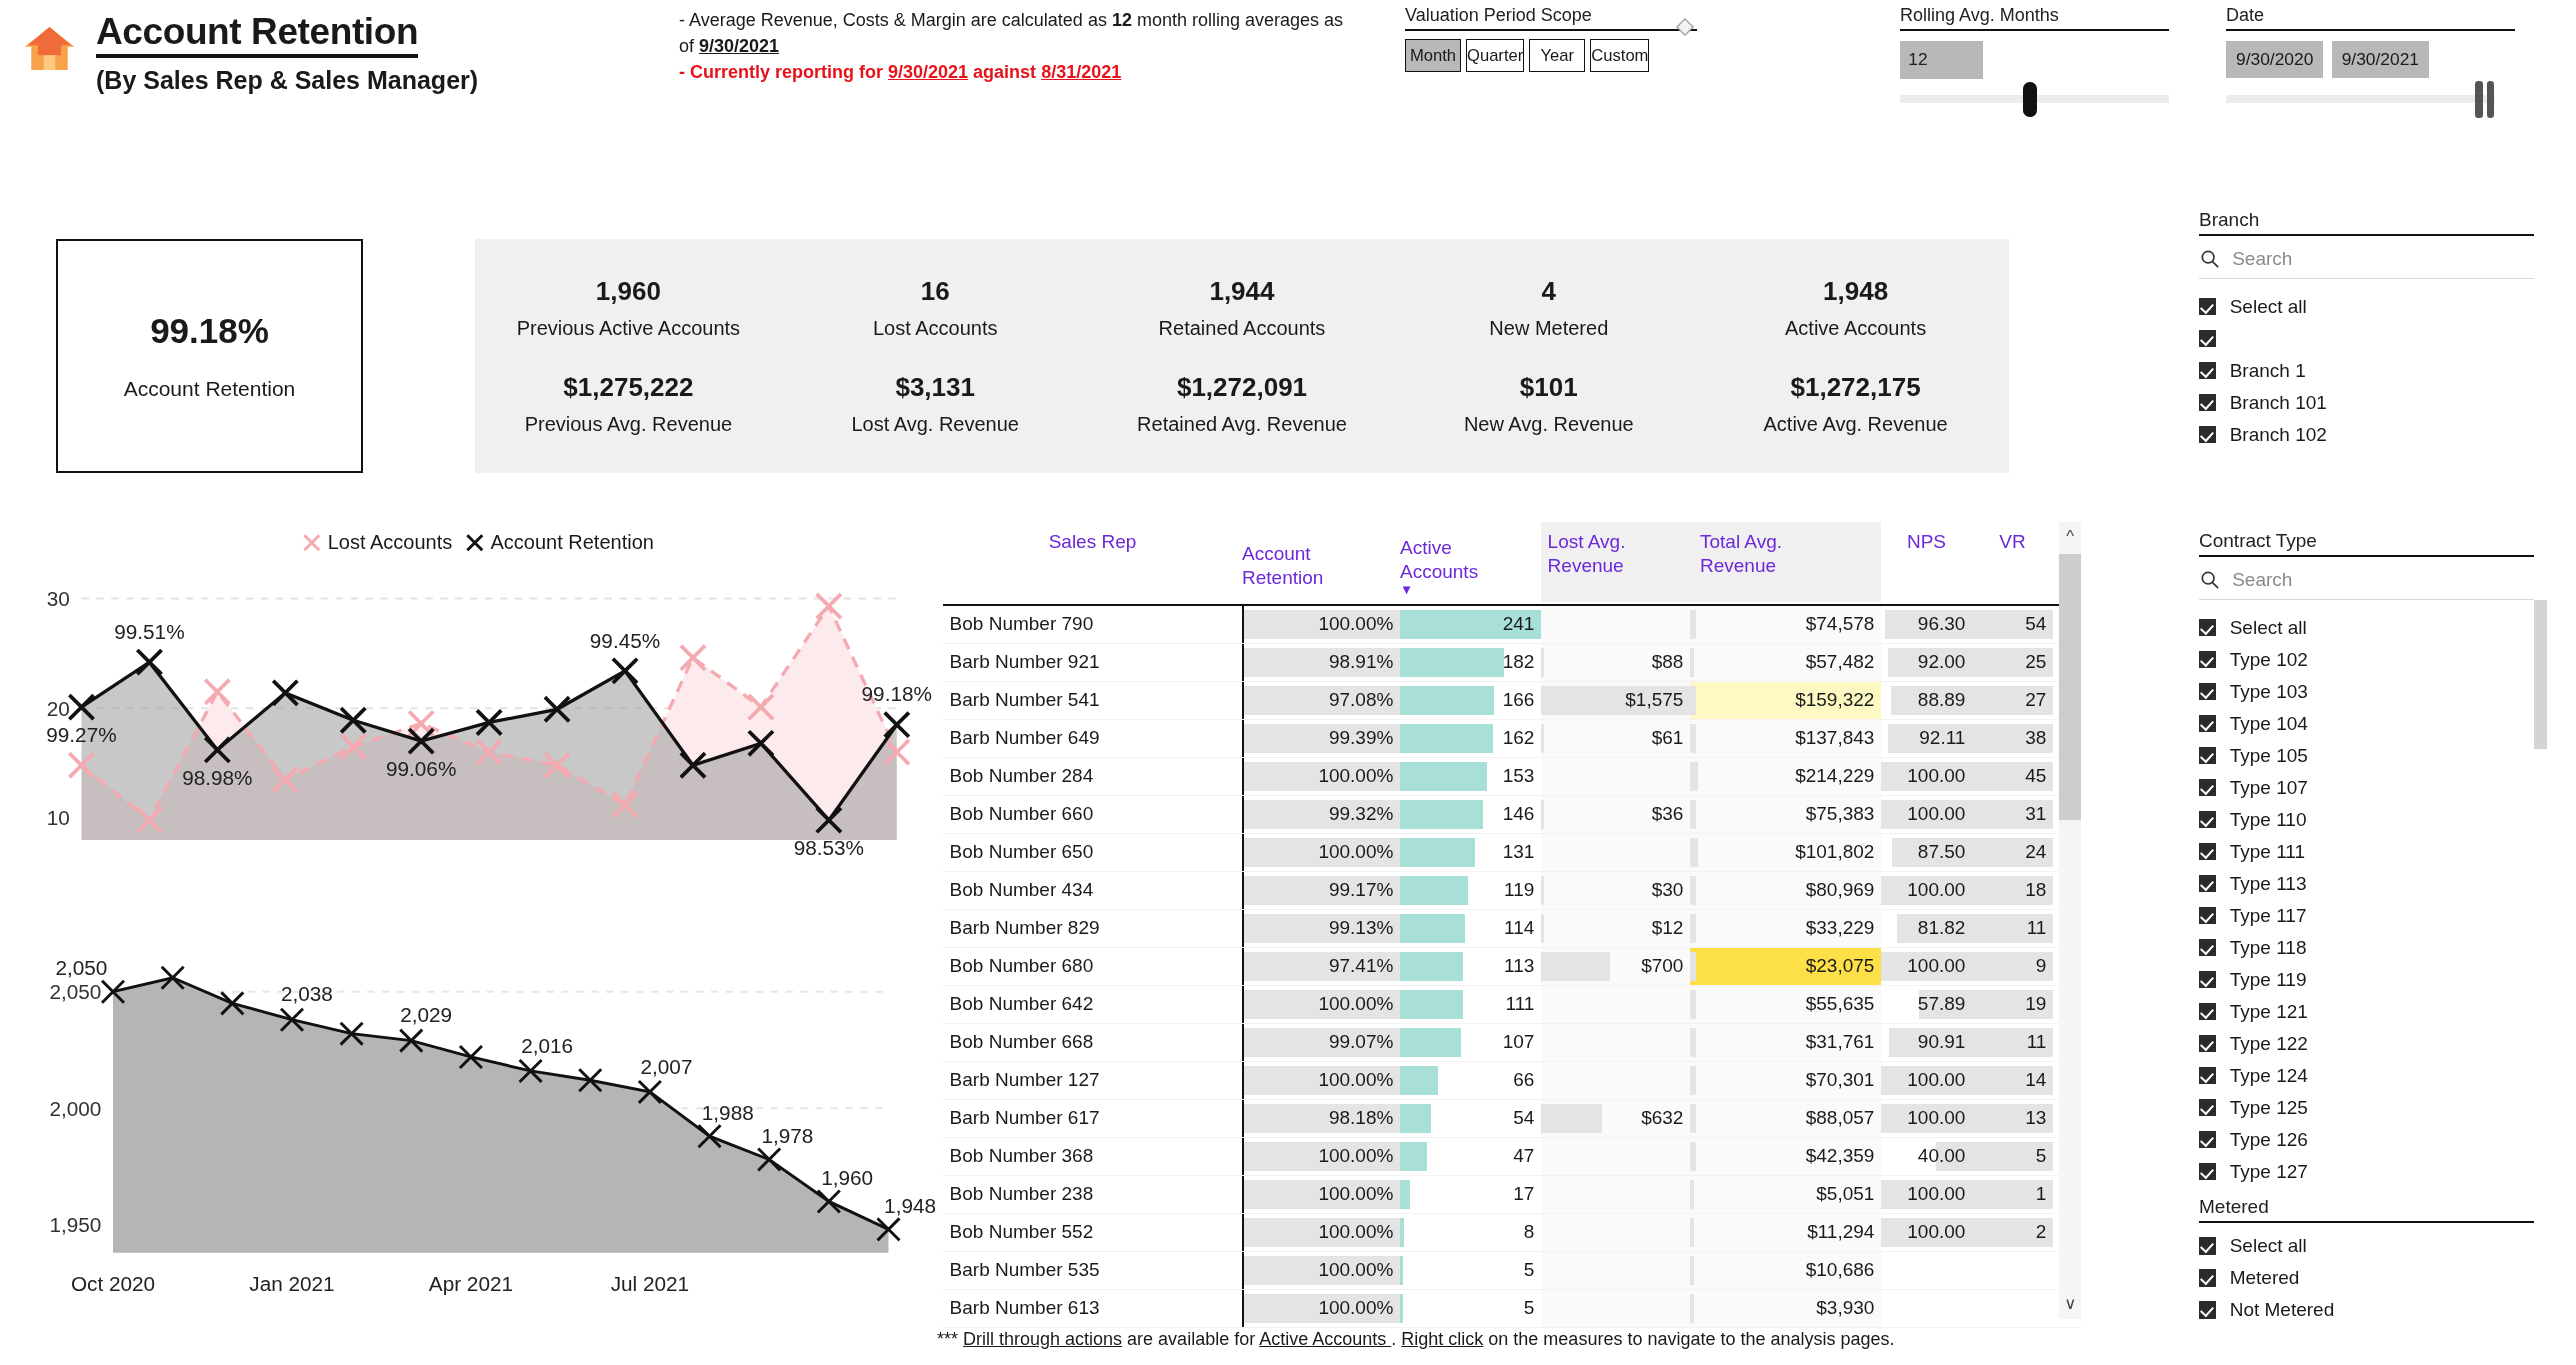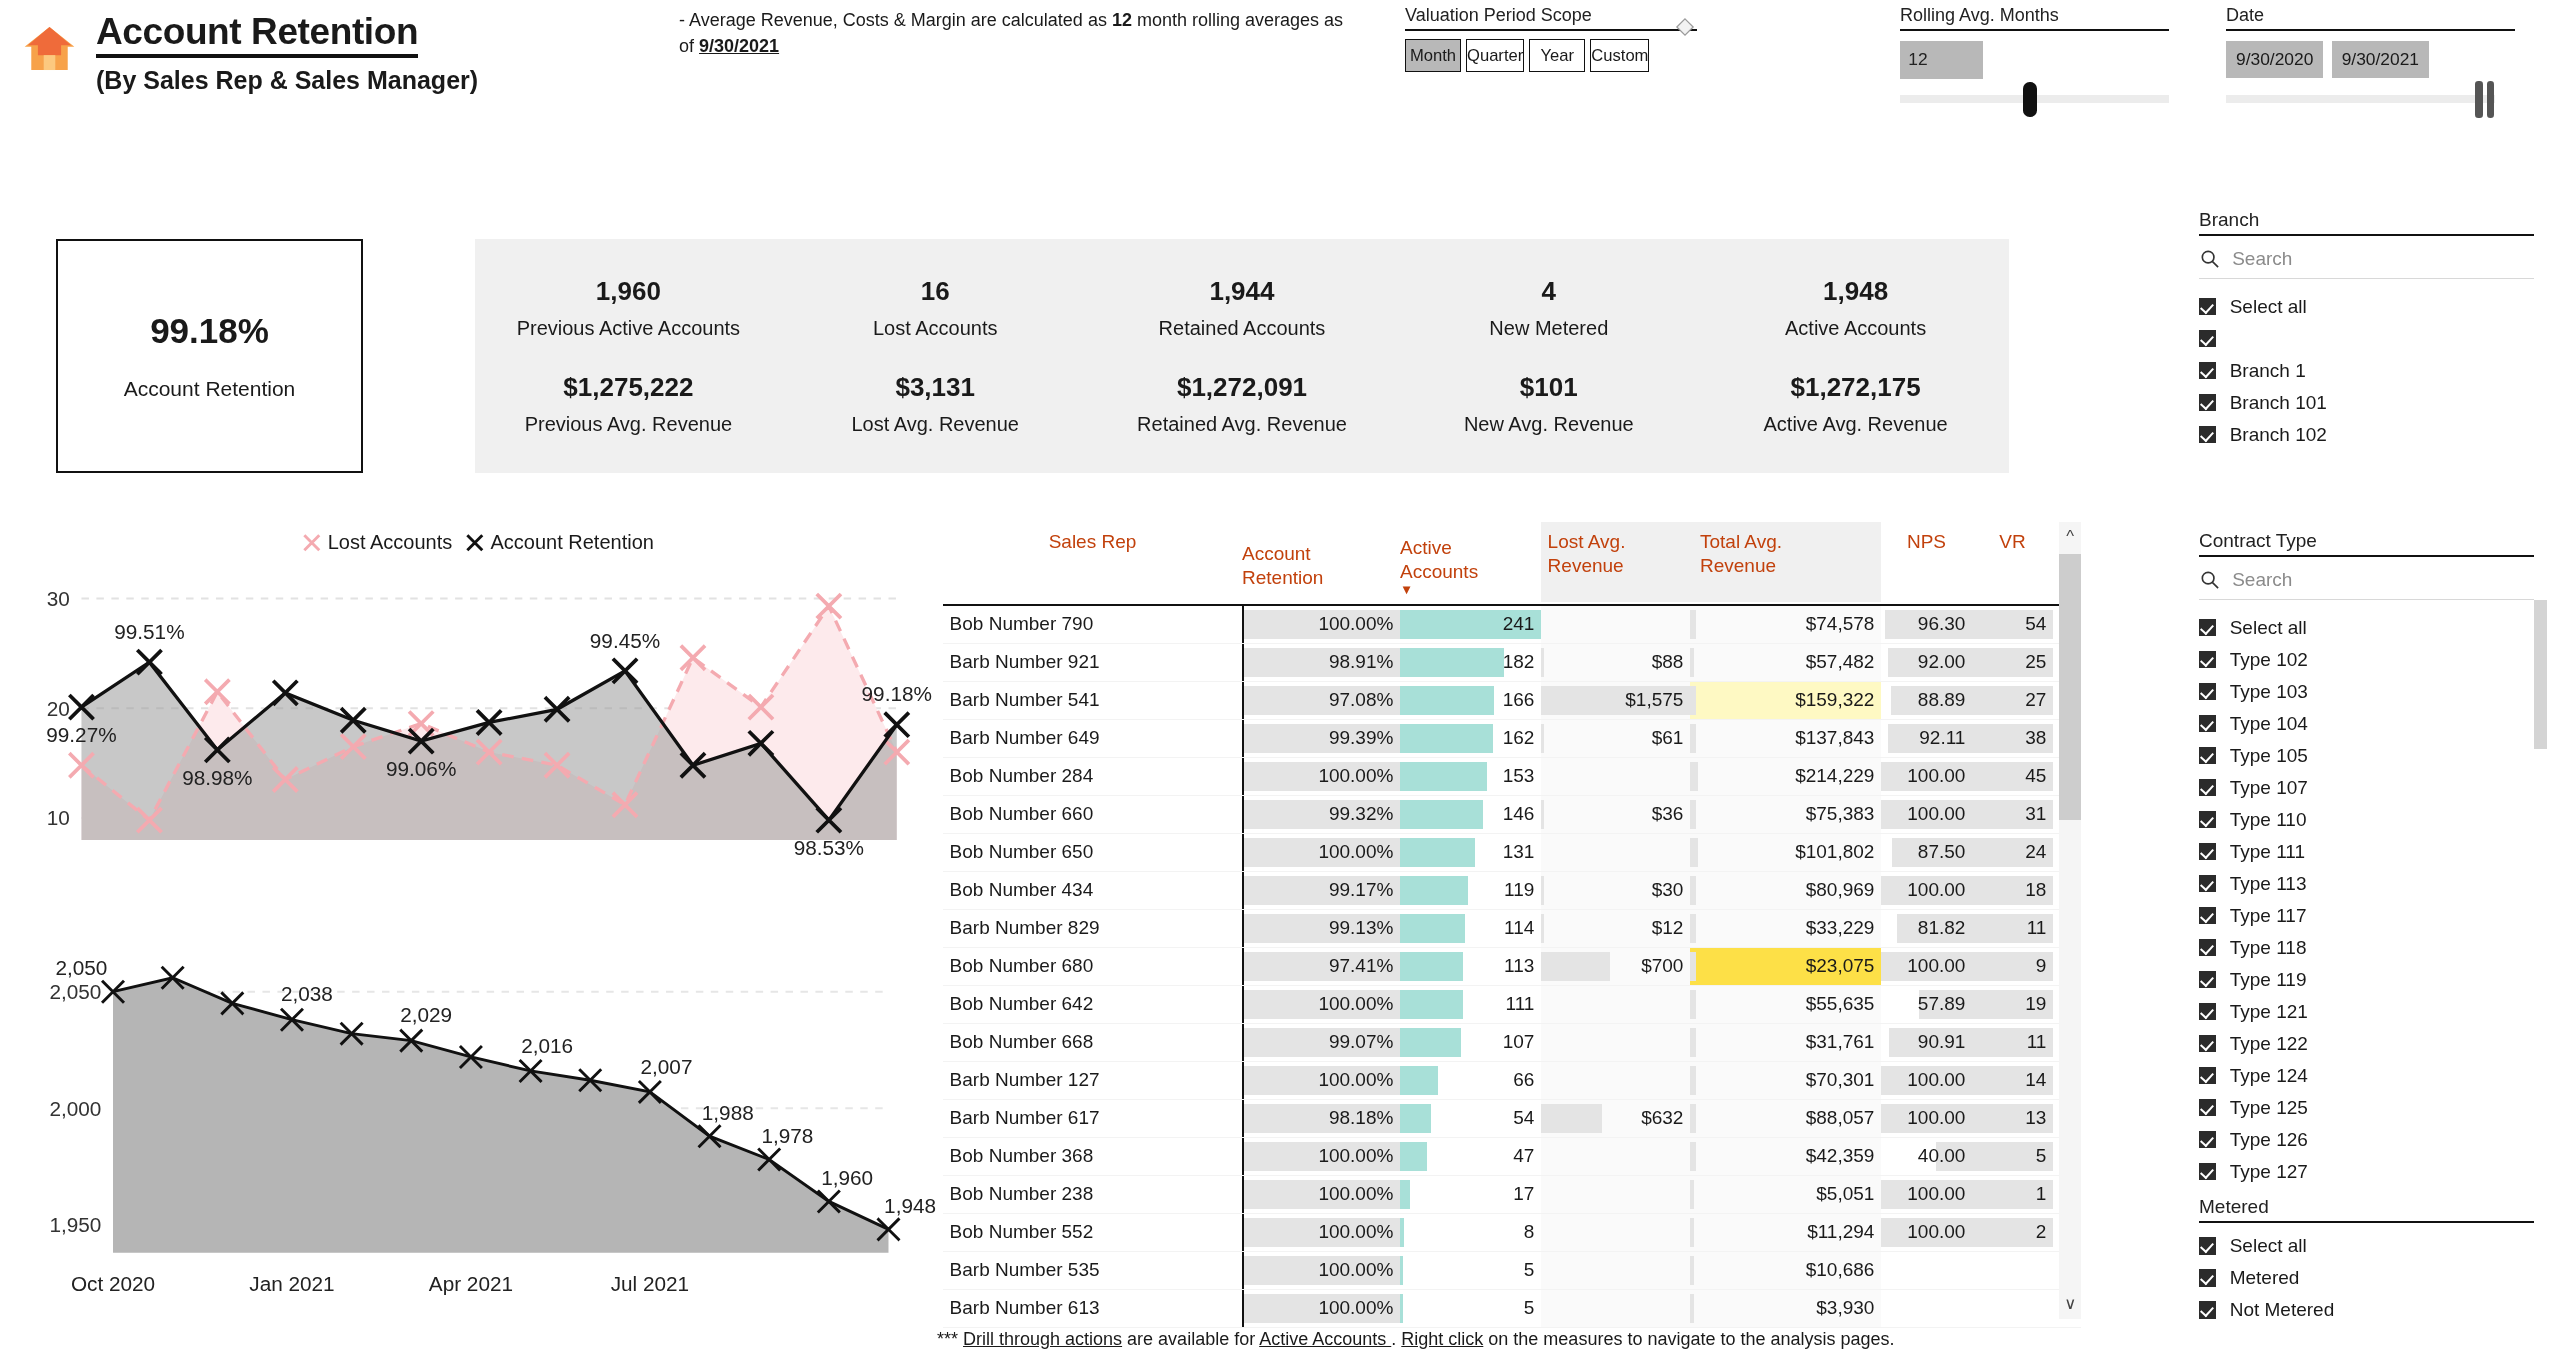--- a/index.html
+++ b/index.html
@@ -79,21 +79,21 @@
   
   .chart1 { position: absolute; left: 25px; top: 531px; width: 905px; height: 357px; }
   .chart2 { position: absolute; left: 25px; top: 922px; width: 905px; height: 432px; }
   .chart-legend { display: flex; justify-content: center; gap: 11.6px; align-items: center; font-size: 20px; margin-bottom: 10px; }
   .lg-item { display: flex; align-items: center; gap: 5px; }
   .chart-title { text-align: center; font-size: 21px; margin-bottom: 6.6px; }
   .plot { position: relative; width: 100%; }
 
   
   .tbl { position: absolute; left: 943px; top: 522px; width: 1138px; height: 797px; }
-  .tbl-head { display: flex; font-size: 19px; color: #c2410c; height: 80px; }
+  .tbl-head { display: flex; font-size: 19px; color: #6d28d9; height: 80px; }
   .th { display: flex; align-items: flex-start; padding-top: 8.3px; line-height: 1.25; }
   .th.c { justify-content: center; text-align: center; }
   .th-w { display: block; }
   .tbl-headline { border-bottom: 2.5px solid #111; margin-top: 1.7px; }
   .tbl-body { position: relative; }
   .trow { display: flex; height: 38px; align-items: center; font-size: 19px; border-bottom: 0.8px solid #f3f3f3; }
   .cell { display: flex; align-items: center; height: 100%; position: relative; }
   .cell.r { justify-content: flex-end; }
   .cell.l { justify-content: flex-start; }
   .bg-grey { position: absolute; left: 0; right: 0; top: 4.2px; bottom: 4.2px; background: #e4e4e4; }
@@ -146,20 +146,23 @@
   </div>
 
   <div class="hdr-title-wrap">
     <div class="hdr-title">Account Retention</div>
     <div class="hdr-sub">(By Sales Rep &amp; Sales Manager)</div>
   </div>
 
   <div class="hdr-notes">
     <div>
       <span>- Average Revenue, Costs &amp; Margin are calculated as </span><span class="b">12</span><span> month rolling averages as of </span><span class="u">9/30/2021</span>
+    </div>
+    <div class="red">
+      <span>- Currently reporting for </span><span class="u">9/30/2021</span><span> against  </span><span class="u">8/31/2021</span>
     </div>
   </div>
 
   <div class="ctrl vps">
     <div class="ctrl-label">Valuation Period Scope</div>
     <div class="vps-diamond">
       <svg width="18" height="18" viewBox="0 0 22 22">
           <polygon points="11,1 21,11 11,21 1,11" fill="#f2f2f2" stroke="#9a9a9a" stroke-width="1.5"></polygon>
         </svg>
     </div>

